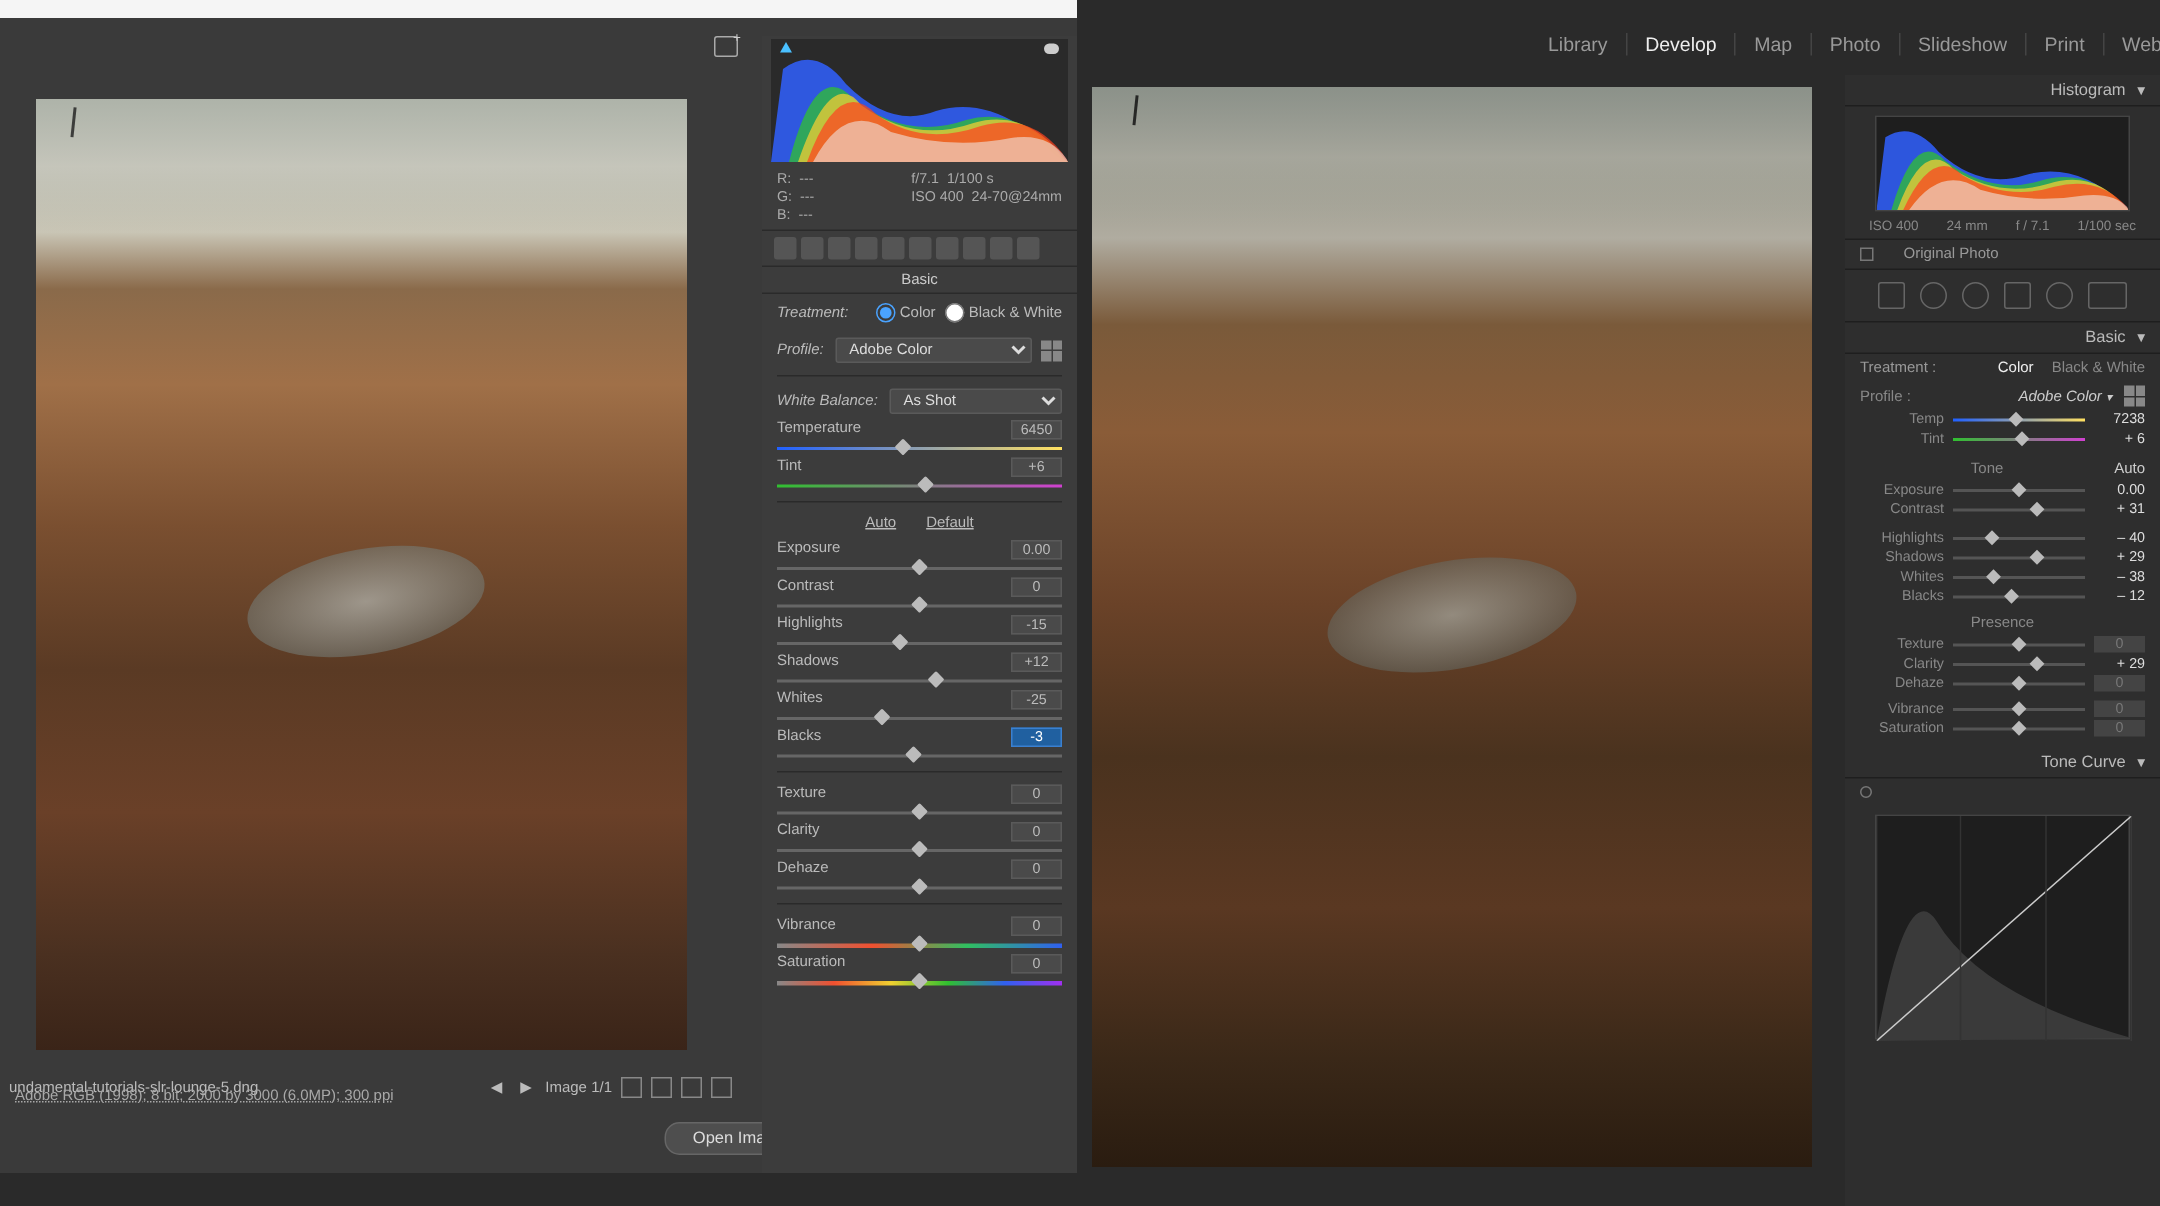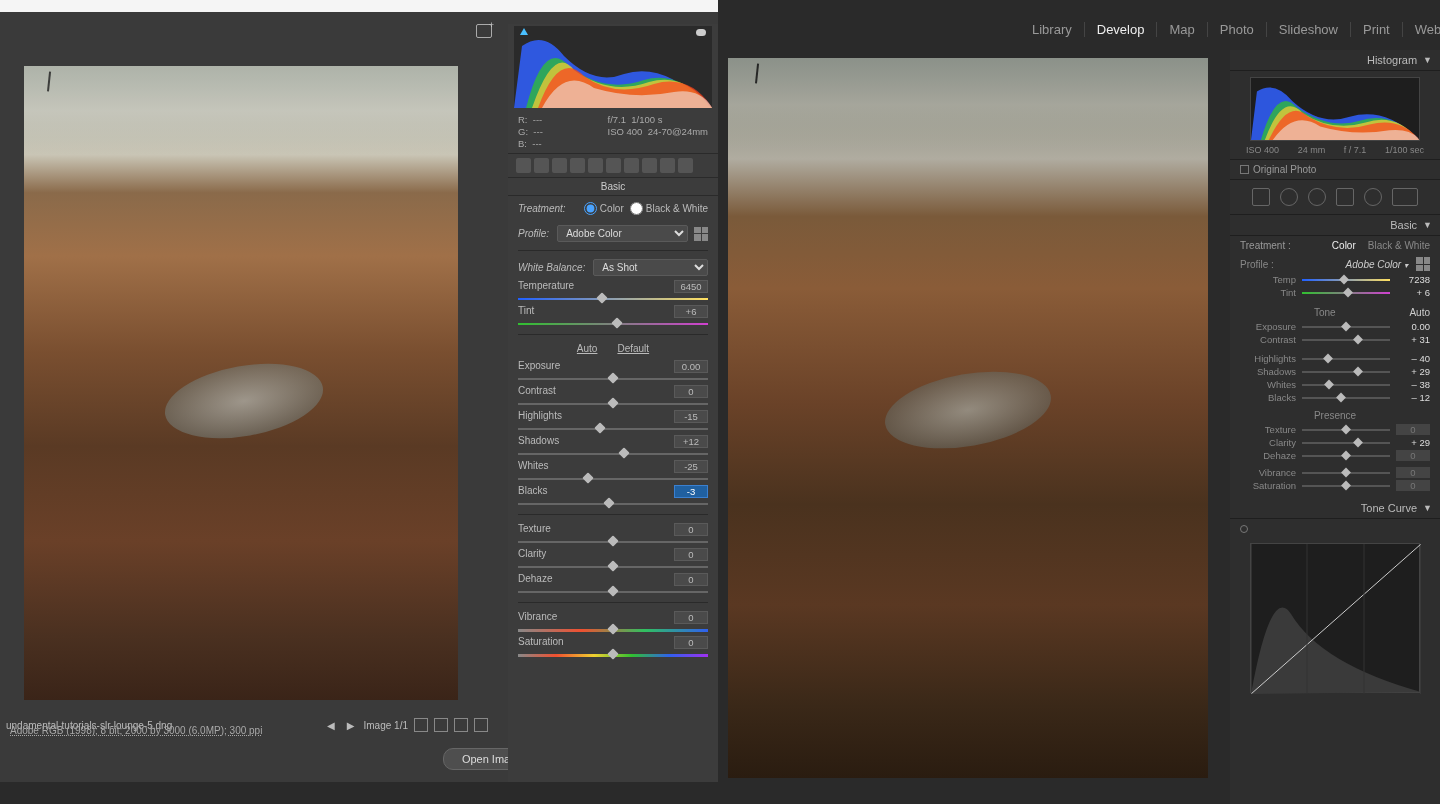--- a/index.html
+++ b/index.html
@@ -280,21 +280,21 @@
   overflow: hidden;
   border: 1px solid #444;
 }
 .lr-exif {
   display: flex; justify-content: space-between;
   padding: 2px 16px 4px 16px;
   font-size: 9px;
   color: #888;
 }
 .orig-photo {
-  display:flex; align-items:center; gap:4px;
+  display:flex; align-items:center; gap:20px;
   padding: 4px 10px; font-size: 10px;
   border-top: 1px solid #1e1e1e;
 }
 .orig-photo .box { width:9px; height:9px; border:1px solid #777; }
 .tool-strip {
   display: flex; gap: 10px; justify-content: center;
   padding: 8px 0;
   border-top: 1px solid #1e1e1e;
   border-bottom: 1px solid #1e1e1e;
 }

